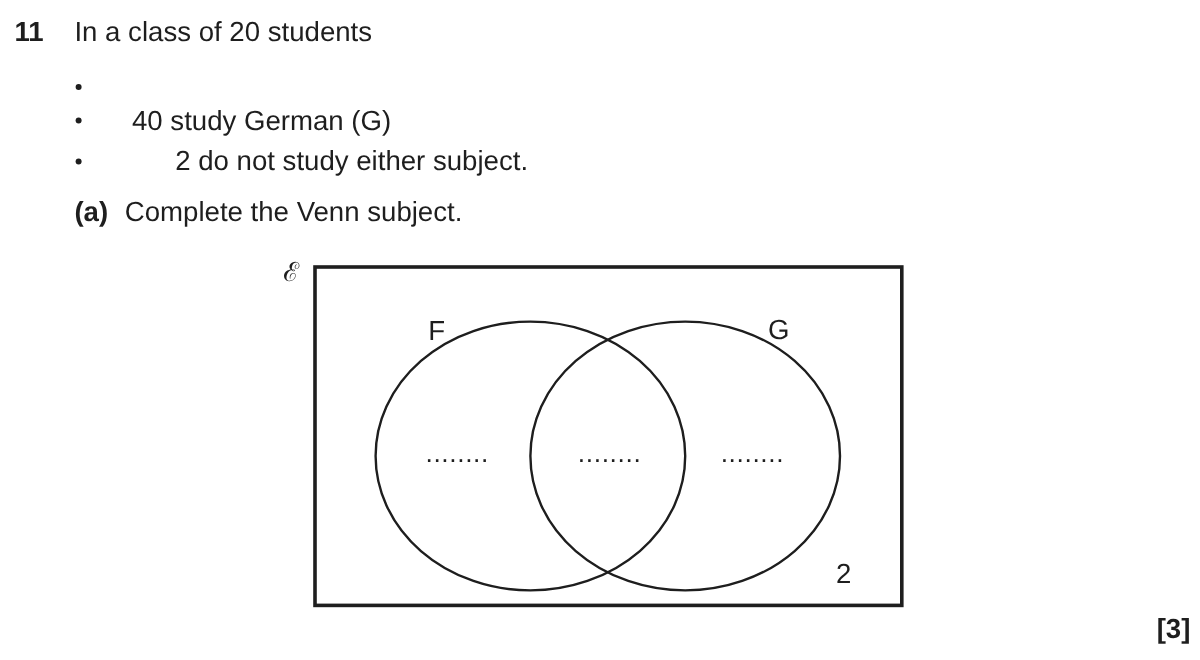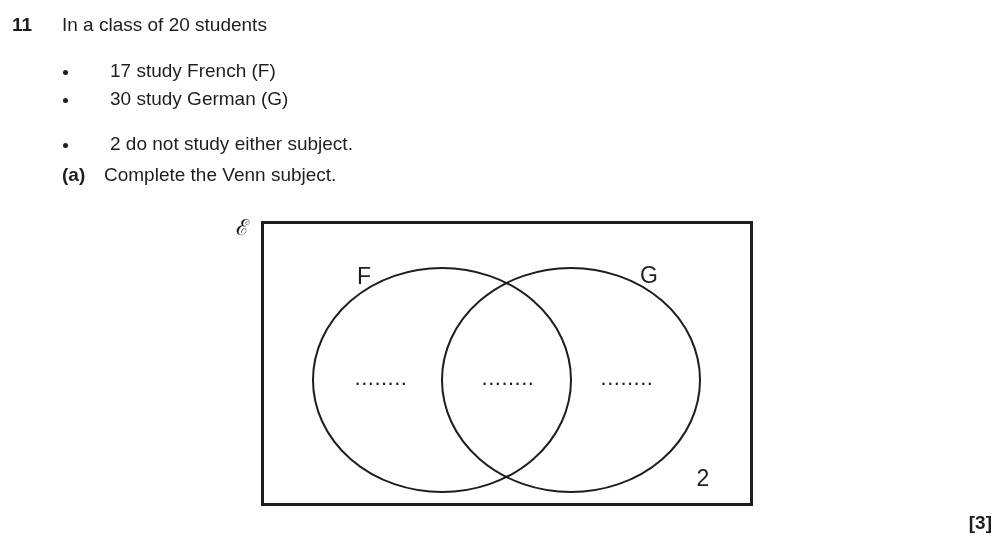--- a/index.html
+++ b/index.html
@@ -5,30 +5,30 @@
   html, body { margin: 0; padding: 0; }
   body {
     width: 1000px; height: 550px;
     position: relative;
     background: #ffffff;
     font-family: "Liberation Sans", sans-serif;
     color: #1e1e1e;
     overflow: hidden;
   }
   .abs { position: absolute; }
-  .t { font-size: 19px; line-height: 1; white-space: nowrap; }
+  .t { font-size: 23px; line-height: 1; white-space: nowrap; }
   .bold { font-weight: bold; }
 
   
   .q-number   { left: 12px;  top: 15px; }
   .q-intro    { left: 62px;  top: 15px; }
   .bullet-row { left: 63px;  display: flex; align-items: flex-start; }
   .bullet-row.b1 { top: 61px; }
   .bullet-row.b2 { top: 89px; }
-  .bullet-row.b3 { top: 134px; }
+  .bullet-row.b3 { top: 123px; gap: 36px; }
   .bullet-dot {
     width: 5px; height: 5px; border-radius: 50%;
     background: #1e1e1e; margin-top: 9px; flex: 0 0 auto;
   }
   .bullet-text { margin-left: 42px; }
   .part-label { left: 62px;  top: 165px; }
   .part-text  { left: 104px; top: 165px; }
 
   
   .uni-symbol {
@@ -63,25 +63,24 @@
   .marks { right: 8px; top: 513px; }
 </style>
 </head>
 <body>
 
 <div class="abs t bold q-number">11</div>
 <div class="abs t q-intro">In a class of 20 students</div>
 
 <div class="abs bullet-row b1">
   <span class="bullet-dot"></span>
-  <span class="t bullet-text">17 study French (F)</span>
 </div>
 <div class="abs bullet-row b2">
   <span class="bullet-dot"></span>
-  <span class="t bullet-text">30 study German (G)</span>
+  <span class="t bullet-text">40 study German (G)</span>
 </div>
 <div class="abs bullet-row b3">
   <span class="bullet-dot"></span>
   <span class="t bullet-text">2 do not study either subject.</span>
 </div>
 
 <div class="abs t bold part-label">(a)</div>
 <div class="abs t part-text">Complete the Venn subject.</div>
 
 <div class="abs uni-symbol">ℰ</div>

